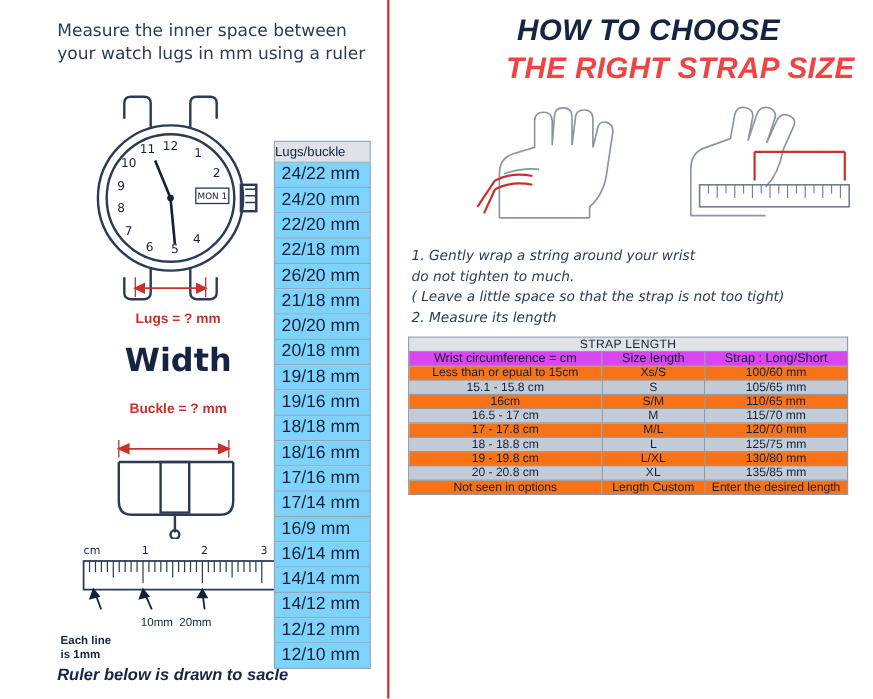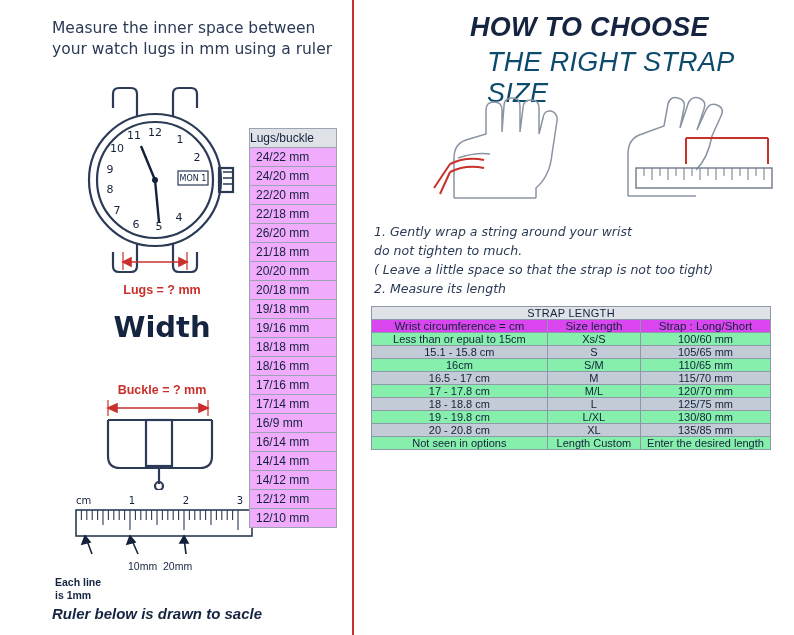--- a/index.html
+++ b/index.html
@@ -31,21 +31,21 @@
   .lugs-label{
     position:absolute;left:82px;top:283px;width:160px;text-align:center;
     color:#c9302c;font-size:12.5px;font-weight:bold;
   }
   .width-title{
     position:absolute;left:62px;top:310px;width:200px;text-align:center;
     font-size:29px;font-weight:bold;color:#152440;
     font-family:"DejaVu Sans", sans-serif;
   }
   .buckle-label{
-    position:absolute;left:62px;top:383px;width:200px;text-align:center;
+    position:absolute;left:62px;top:364px;width:200px;text-align:center;
     color:#c9302c;font-size:12.5px;font-weight:bold;
   }
 
   .buckle-wrap{position:absolute;left:80px;top:398px;width:160px;height:92px;}
 
   .ruler-wrap{position:absolute;left:62px;top:492px;width:230px;height:70px;}
 
   .ruler-note{
     position:absolute;left:55px;top:576px;font-size:10.5px;line-height:13px;
     color:#152440;font-weight:bold;
@@ -61,33 +61,33 @@
 
   
   .lugs-list{
     position:absolute;left:249px;top:128px;width:88px;
   }
   .lugs-head{
     border:1px solid #9aa4b2;background:#dfe3e8;
     font-size:12px;text-align:left;padding:2px 0;font-weight:normal;color:#13213a;
   }
   .lug-item{
-    border:1px solid #9aa4b2;border-top:none;background:#f0abfc;
-    font-size:12px;padding:2px 0 2px 6px;color:#13213a;
+    border:1px solid #9aa4b2;border-top:none;background:#7dd3fc;
+    font-size:16px;padding:2px 0 2px 6px;color:#13213a;
   }
 
   
   .title1{
     position:absolute;left:470px;top:12px;
     font-size:27px;font-weight:bold;font-style:italic;color:#152440;
     letter-spacing:0.3px;
   }
   .title2{
-    position:absolute;left:487px;top:47px;
-    font-size:27px;font-weight:normal;font-style:italic;color:#0c4a6e;
+    position:absolute;left:460px;top:47px;
+    font-size:27px;font-weight:bold;font-style:italic;color:#ef4444;
     letter-spacing:0.3px;
   }
 
   .hands-wrap{position:absolute;left:400px;top:92px;width:382px;height:115px;}
 
   .steps{
     position:absolute;left:374px;top:222px;width:400px;
     font-size:12.5px;line-height:19px;color:#2b3a55;font-style:italic;
     font-family:"DejaVu Sans", sans-serif;
   }
@@ -99,21 +99,21 @@
   .strap-table td,.strap-table th{
     border:1px solid #8d99a8;
     font-size:11px;text-align:center;padding:0 2px;color:#13213a;
     font-weight:normal;
   }
   .strap-title{
     background:#dfe3e8;font-size:17px;font-weight:bold;padding:6px 0;
     letter-spacing:0.3px;
   }
   .strap-head td{background:#d946ef;font-size:11.5px;}
-  .row-light td{background:#86efac;}
+  .row-light td{background:#f97316;}
   .row-dark td{background:#c3ccd6;}
   .col1{width:178px;}
   .col2{width:92px;}
   .col3{width:130px;}
   .b{font-weight:bold;}
 </style>
 </head>
 <body>
 
 <div class="page">

